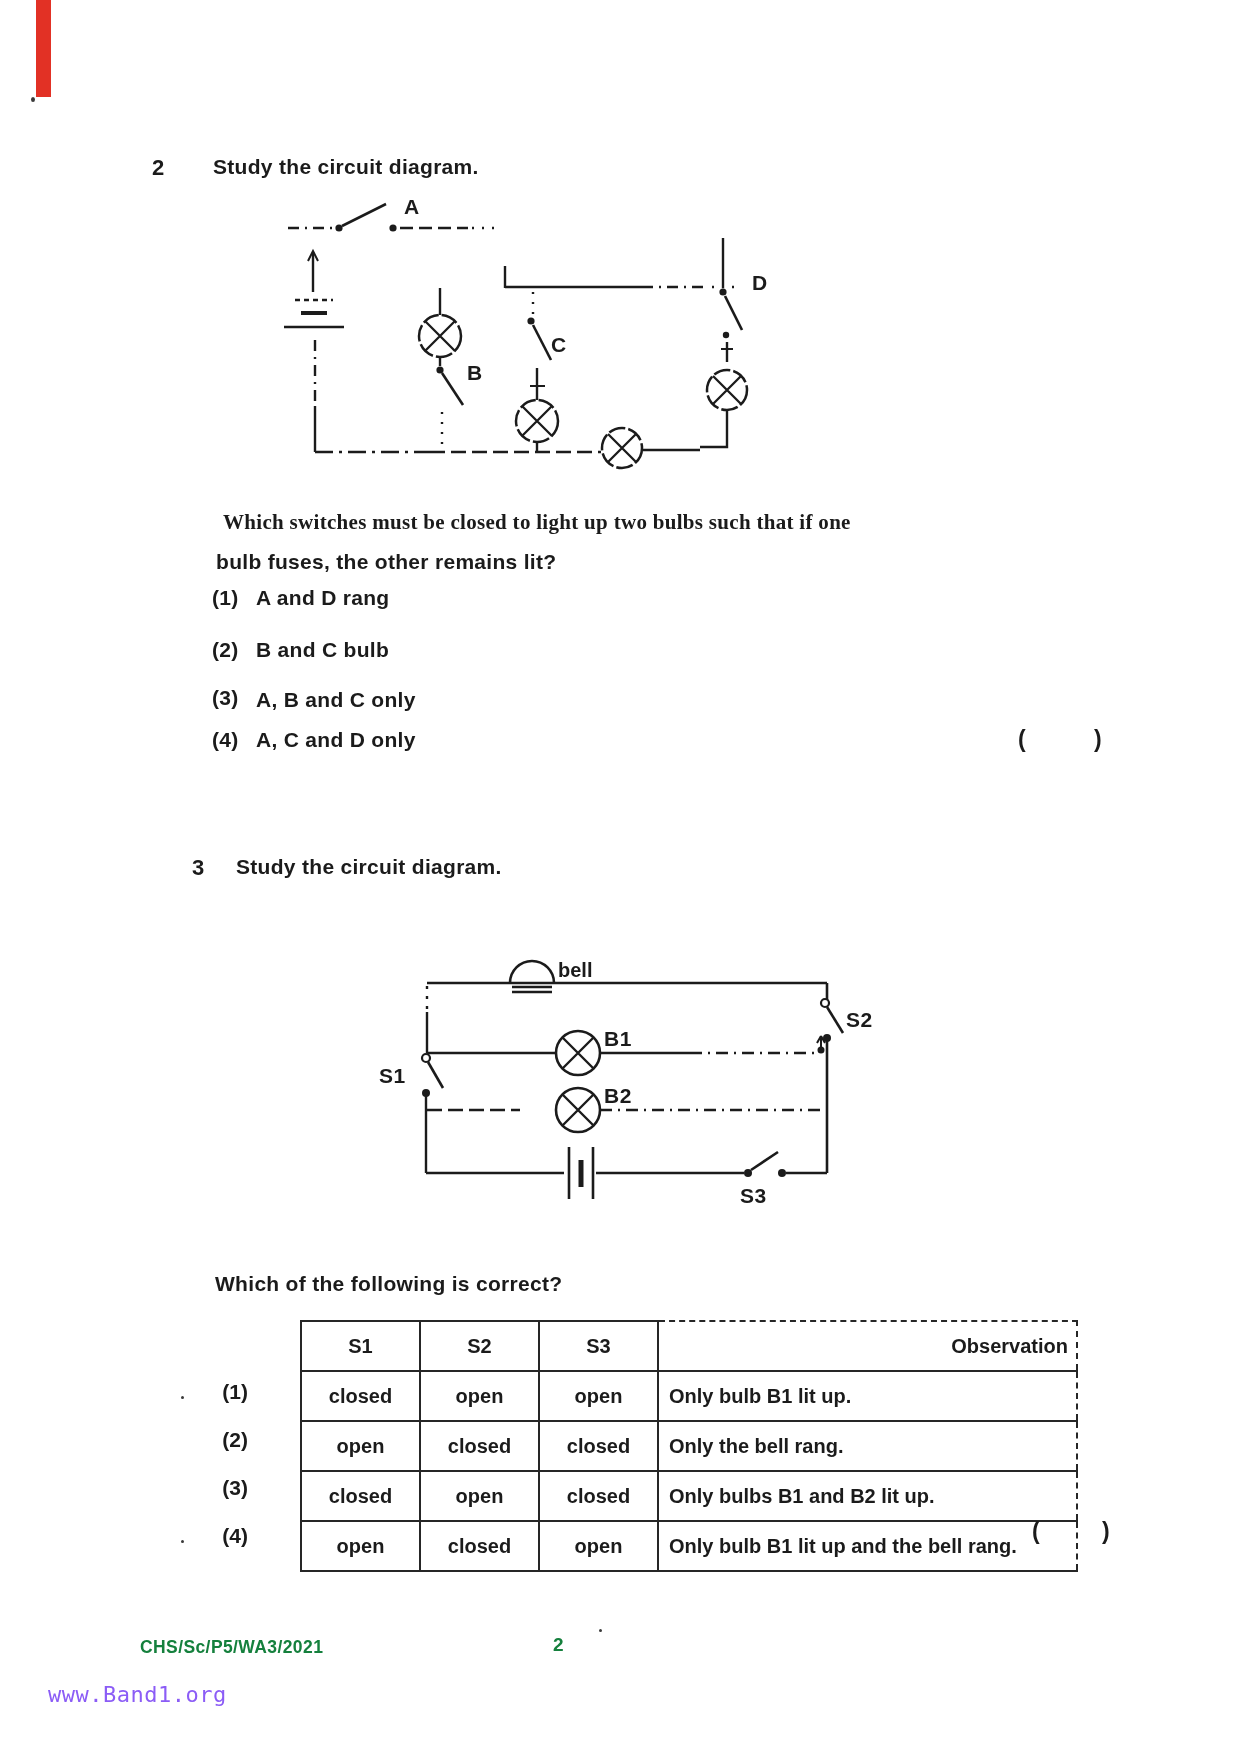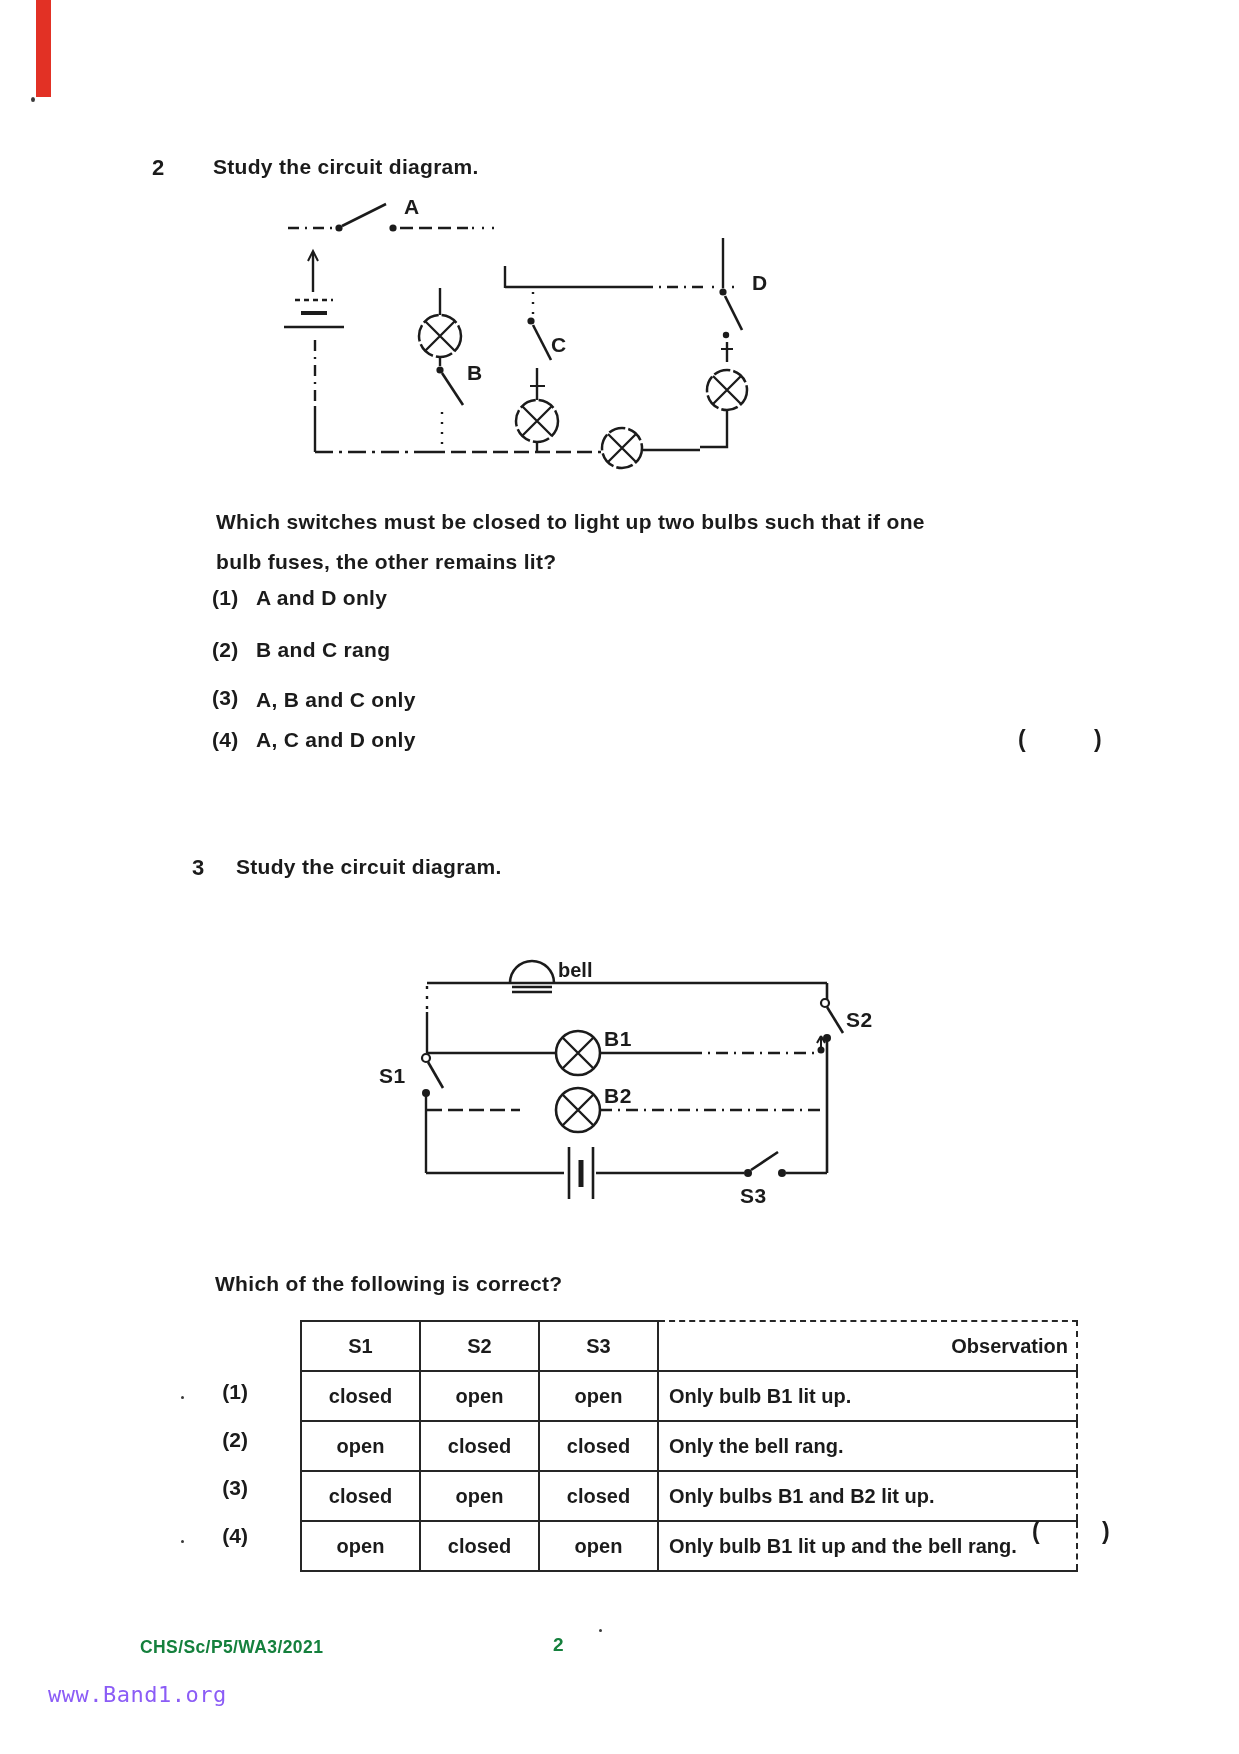--- a/index.html
+++ b/index.html
@@ -117,27 +117,27 @@
 
   <path class="wire" stroke-width="2.5" stroke-dasharray="18 6 3 6" d="M315 452 H430"></path>
   <path class="wire" stroke-width="2.5" stroke-dasharray="15 6" d="M430 452 H601"></path>
   <g>
     <circle class="wire" cx="622" cy="448" r="20" stroke-width="2.5" stroke-dasharray="17 3"></circle>
     <path class="wire" stroke-width="2.3" d="M608 434 L636 462 M636 434 L608 462"></path>
   </g>
   <path class="wire" stroke-width="2.5" d="M643 450 H700"></path>
 </svg>
 
-<div class="abs txt" style="left:216px;top:510px;">Which switches must be closed to light up two bulbs such that if one</div>
+<div class="abs txt" style="left:223px;top:510px;font-family:Liberation Serif, serif;">Which switches must be closed to light up two bulbs such that if one</div>
 <div class="abs txt" style="left:216px;top:543px;margin-top:7px;">bulb fuses, the other remains lit?</div>
 
 <div class="abs txt" style="left:212px;top:586px;">(1)</div>
-<div class="abs txt" style="left:256px;top:586px;">A and D only</div>
+<div class="abs txt" style="left:256px;top:586px;">A and D rang</div>
 <div class="abs txt" style="left:212px;top:638px;">(2)</div>
-<div class="abs txt" style="left:256px;top:638px;">B and C rang</div>
+<div class="abs txt" style="left:256px;top:638px;">B and C bulb</div>
 <div class="abs txt" style="left:212px;top:686px;">(3)</div>
 <div class="abs txt" style="left:256px;top:688px;">A, B and C only</div>
 <div class="abs txt" style="left:212px;top:728px;">(4)</div>
 <div class="abs txt" style="left:256px;top:728px;">A, C and D only</div>
 
 <div class="abs bracket" style="left:1018px;top:726px;">(</div>
 <div class="abs bracket" style="left:1094px;top:726px;">)</div>
 
 <div class="abs qnum" style="left:192px;top:855px;">3</div>
 <div class="abs txt" style="left:236px;top:855px;">Study the circuit diagram.</div>

